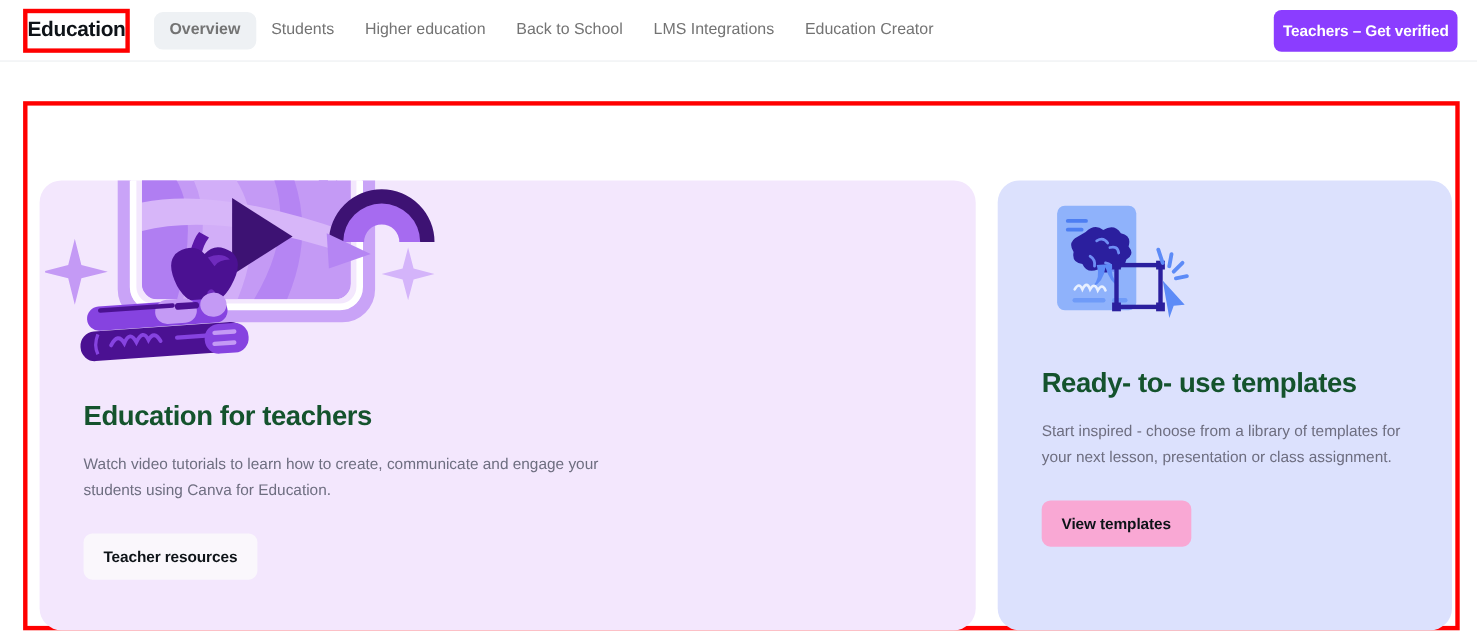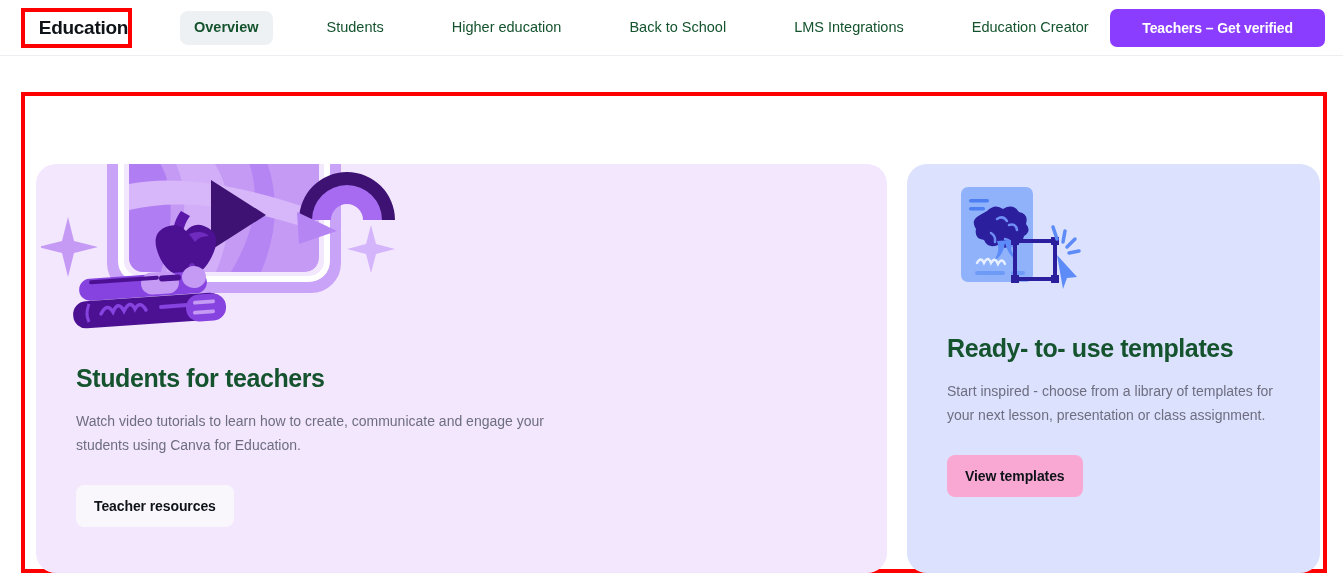--- a/index.html
+++ b/index.html
@@ -17,63 +17,62 @@
     left: 0; top: 0;
     width: 1343px;
     height: 56px;
     background: #ffffff;
     border-bottom: 1px solid #eceef1;
   }
 
   .nav-brand-wrap {
     position: absolute;
     left: 21px; top: 8px;
-    width: 111px; height: 40px;
+    width: 97px; height: 40px;
     border: 4px solid #ff0000;
     background: #ffffff;
     display: flex;
     align-items: center;
-    justify-content: flex-end;
+    justify-content: flex-start;
   }
   .nav-brand {
     font-size: 19px;
     font-weight: 700;
     color: #0e1318;
     letter-spacing: -0.3px;
     white-space: nowrap;
   }
 
   .nav-tabs {
     position: absolute;
     left: 140px; top: 0;
     height: 56px;
     display: flex;
     align-items: center;
     gap: 0px;
   }
   .nav-tab {
     font-size: 14.5px;
-    color: #14532d;
+    color: #737373;
     padding: 8px 14px;
     border-radius: 8px;
     white-space: nowrap;
     cursor: pointer;
     line-height: 1.2;
-    margin-left: 40px;
   }
   .nav-tab.active {
     background: #eef1f4;
     font-weight: 700;
   }
 
   .nav-cta {
     position: absolute;
     right: 18px; top: 9px;
     height: 38px;
-    padding: 0 32px;
+    padding: 0 8px;
     background: #8b3dff;
     color: #ffffff;
     border: none;
     border-radius: 7px;
     font-size: 14px;
     font-weight: 700;
     font-family: "Liberation Sans", sans-serif;
     cursor: pointer;
     white-space: nowrap;
     letter-spacing: -0.1px;
@@ -258,21 +257,21 @@
           <rect x="145" y="202" width="40" height="27" rx="13" fill="#8643e0" transform="rotate(-4 165 215)"></rect>
           <path d="M48 212 q-4 10 0 18" stroke="#8643e0" stroke-width="3" fill="none"></path>
           <path d="M60 222 q6 -12 12 -2 q5 -12 11 -1 q6 -12 11 -2 q5 -9 11 1" stroke="#8643e0" stroke-width="3.5" fill="none" stroke-linecap="round"></path>
           <rect x="118" y="212" width="30" height="4" rx="2" fill="#8643e0" transform="rotate(-4 133 214)"></rect>
           <rect x="152" y="208" width="22" height="4" rx="2" fill="#c49af5" transform="rotate(-4 163 210)"></rect>
           <rect x="152" y="218" width="22" height="4" rx="2" fill="#c49af5" transform="rotate(-4 163 220)"></rect>
         </g>
       </svg>
 
       <div class="card-body">
-        <div class="card-title">Students for teachers</div>
+        <div class="card-title">Education for teachers</div>
         <div class="card-desc">Watch video tutorials to learn how to create, communicate and engage your students using Canva for Education.</div>
         <button class="card-btn">Teacher resources</button>
       </div>
     </div>
 
     <div class="card card-right">
 
       <svg class="illus-right" viewBox="0 0 145 120">
 
         <rect x="8" y="6" width="72" height="95" rx="7" fill="#8fb2fb"></rect>

